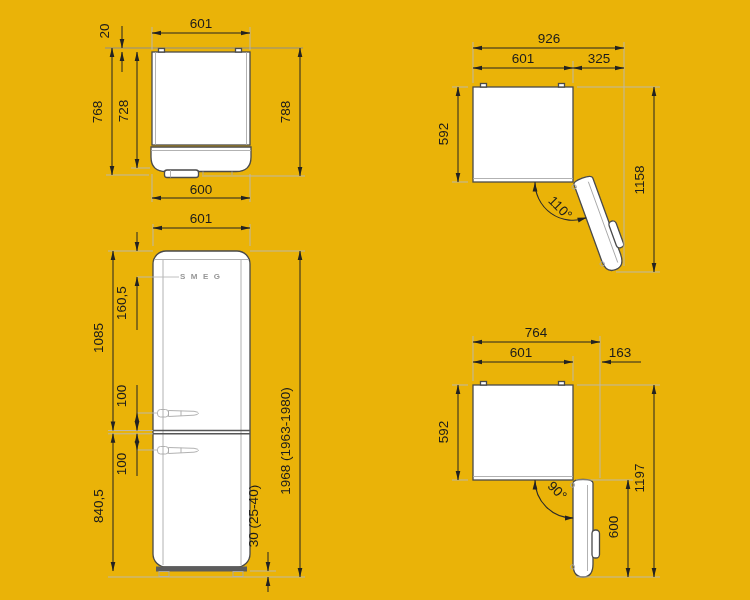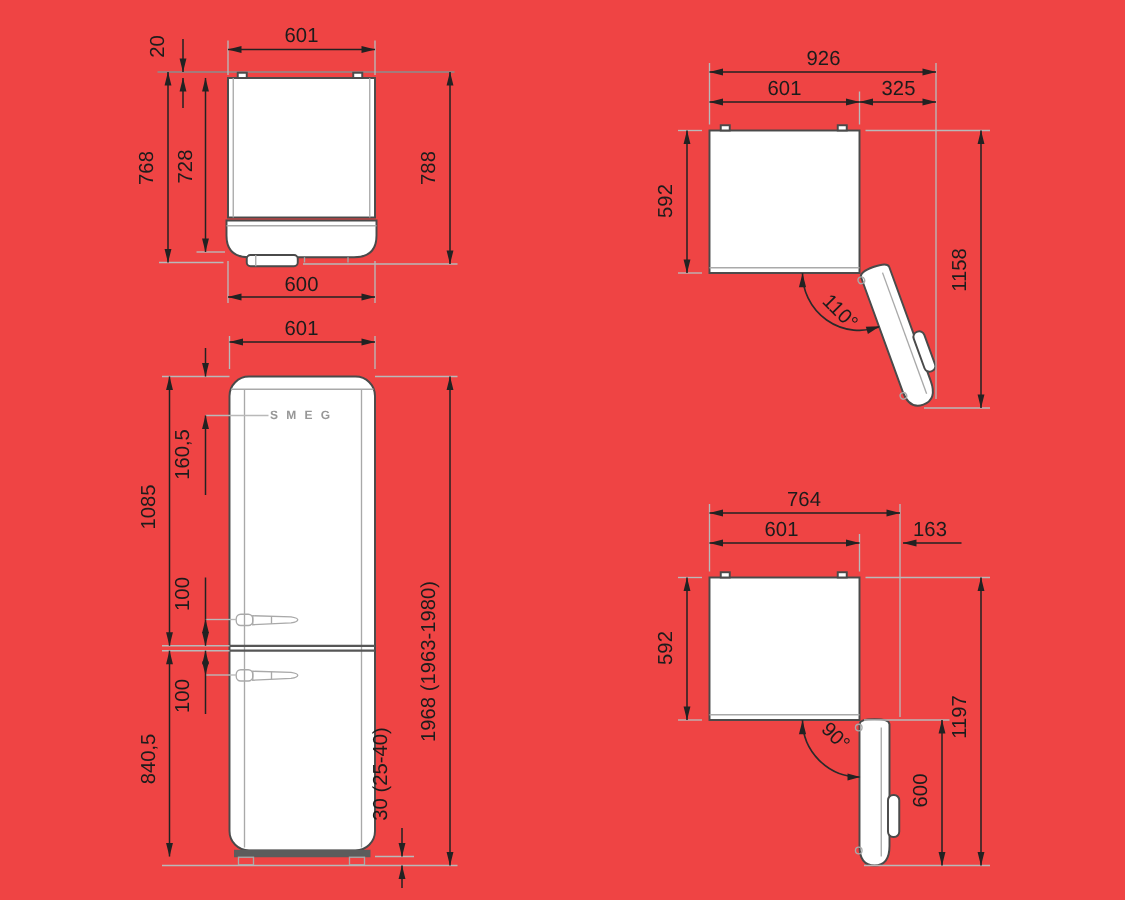--- a/index.html
+++ b/index.html
@@ -1,16 +1,16 @@
 <!DOCTYPE html>
 <html><head>
 <meta charset="utf-8">
 <style>
   html,body{margin:0;padding:0;background:#ffffff;}
-  .page{position:relative;width:750px;height:600px;background:#ef4444;overflow:hidden;
+  .page{position:relative;width:750px;height:600px;background:#eab308;overflow:hidden;
         font-family:"Liberation Sans", sans-serif;}
   svg{position:absolute;left:0;top:0;}
   
   .ol{stroke:#4a4a4a;stroke-width:1.3;fill:#ffffff;}
   .dt{stroke:#a9a9a9;stroke-width:0.9;fill:none;}            
   .xt{stroke:#b9b9b9;stroke-width:0.9;fill:none;}            
   .wl{stroke:#8d8d8d;stroke-width:1;fill:none;}              
   .dm{stroke:#222222;stroke-width:1;fill:none;}              
   .split{stroke:#565656;stroke-width:1.5;fill:none;}
   .plinth{fill:#5c5c5c;stroke:none;}

